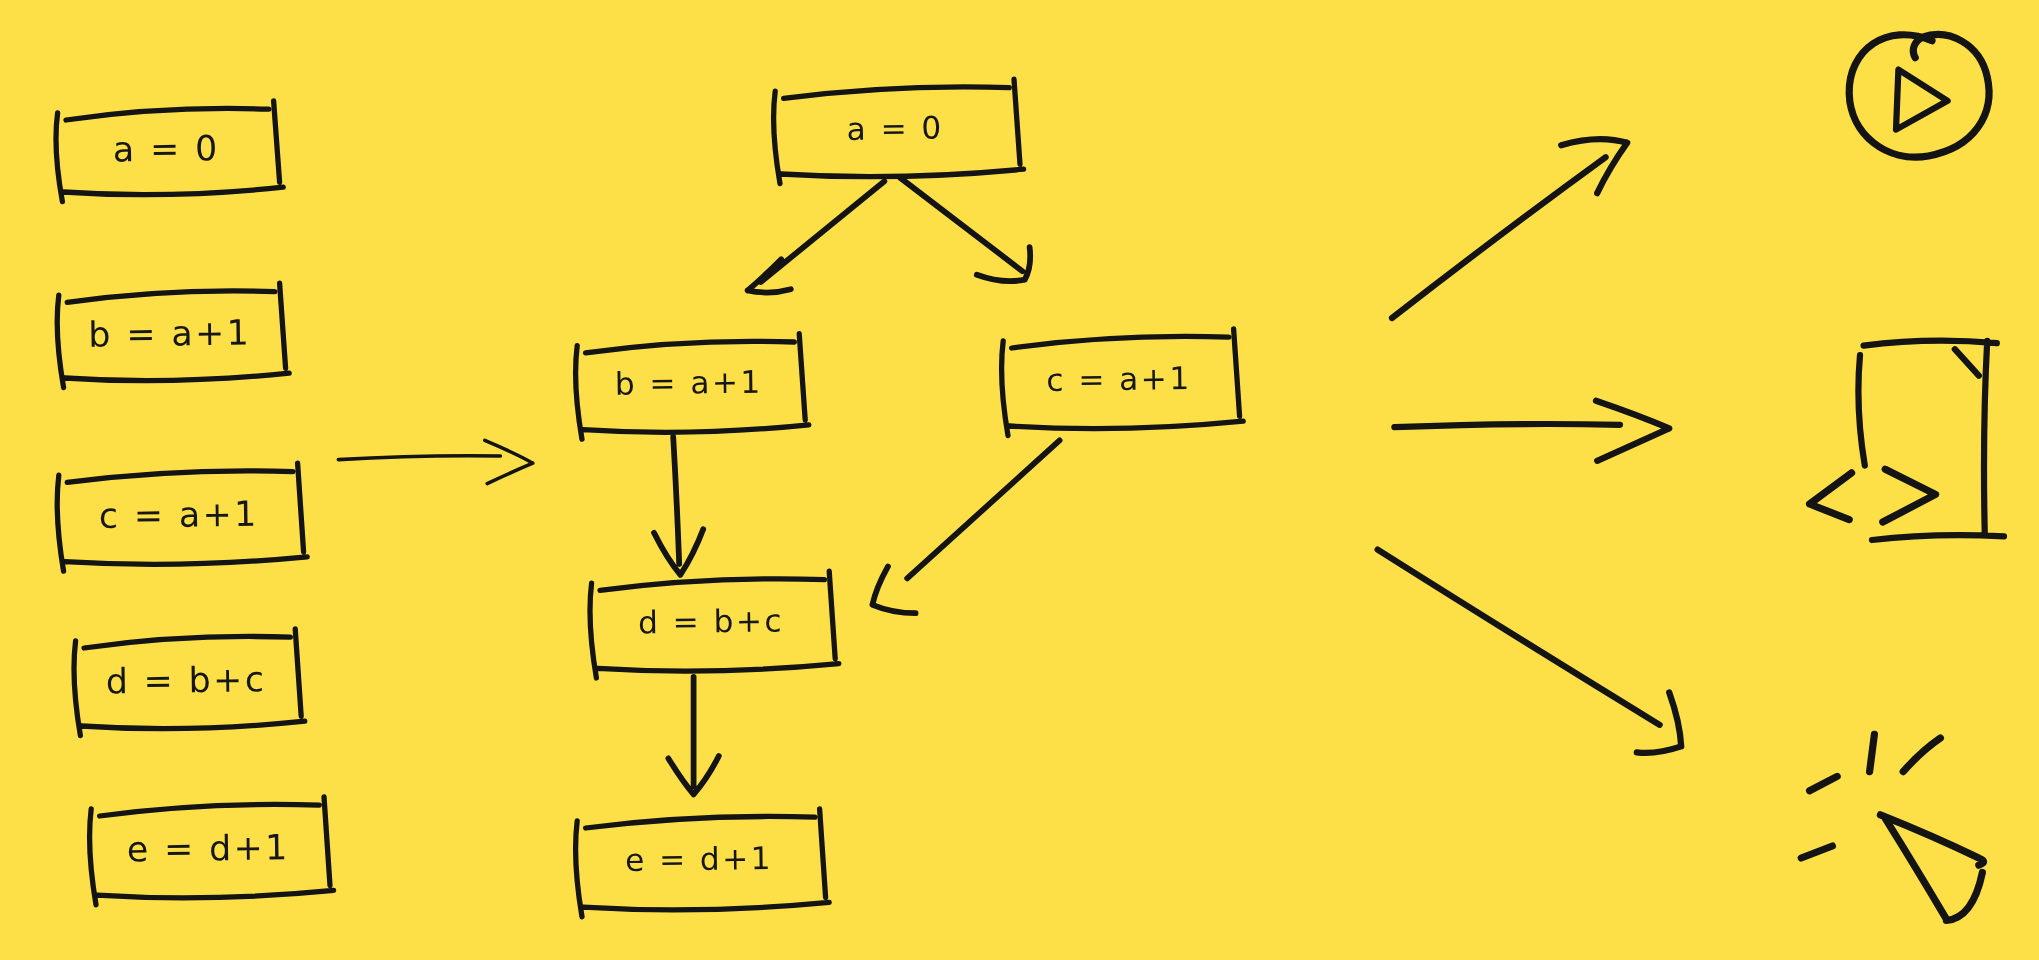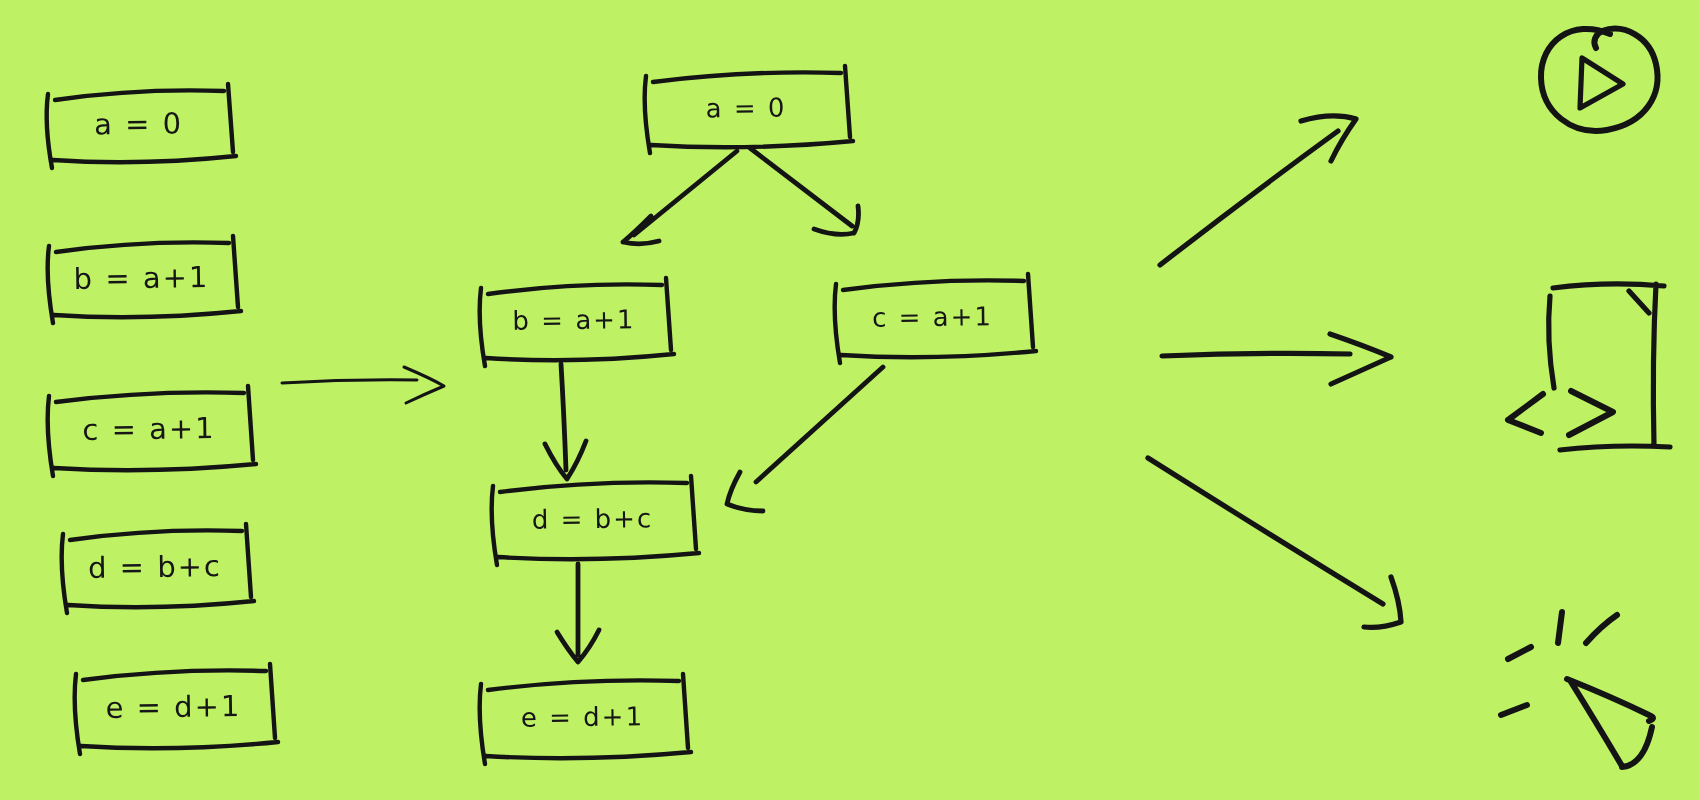--- a/index.html
+++ b/index.html
@@ -1,20 +1,20 @@
 <!DOCTYPE html>
 <html><head>
 <meta charset="utf-8">
 <style>
   html, body { margin: 0; padding: 0; background: #ffffff; }
   .canvas {
     position: relative;
     width: 1699px;
     height: 800px;
-    background: #bef264;
+    background: #fde047;
     overflow: hidden;
     font-family: "DejaVu Sans", sans-serif;
   }
   .ink {
     position: absolute;
     left: 0; top: 0;
     width: 1699px; height: 800px;
   }
   .ink path {
     fill: none;

